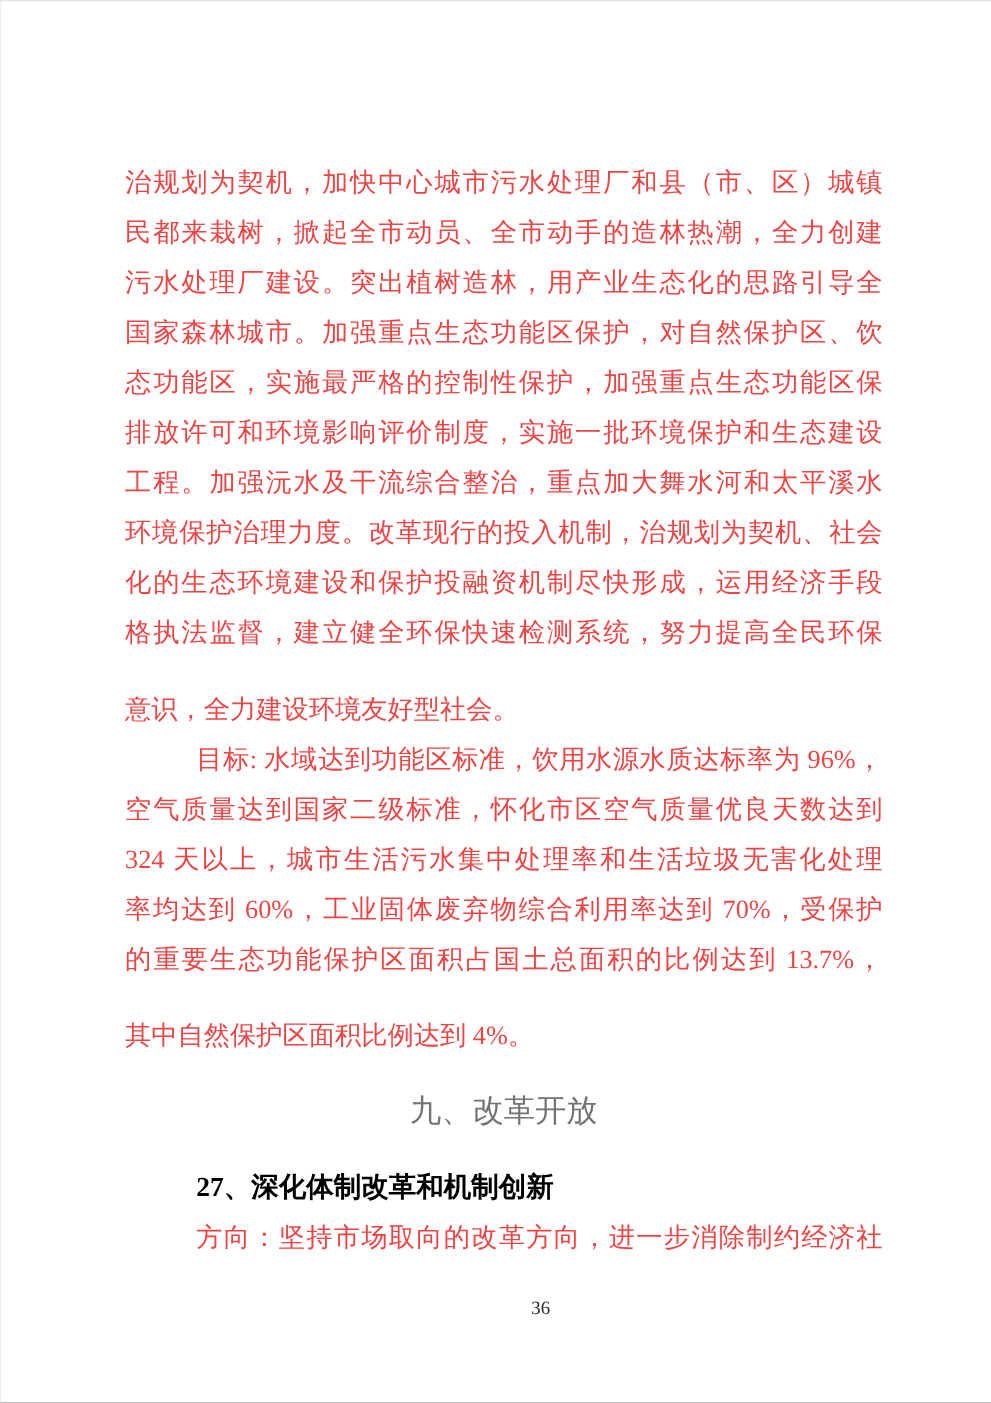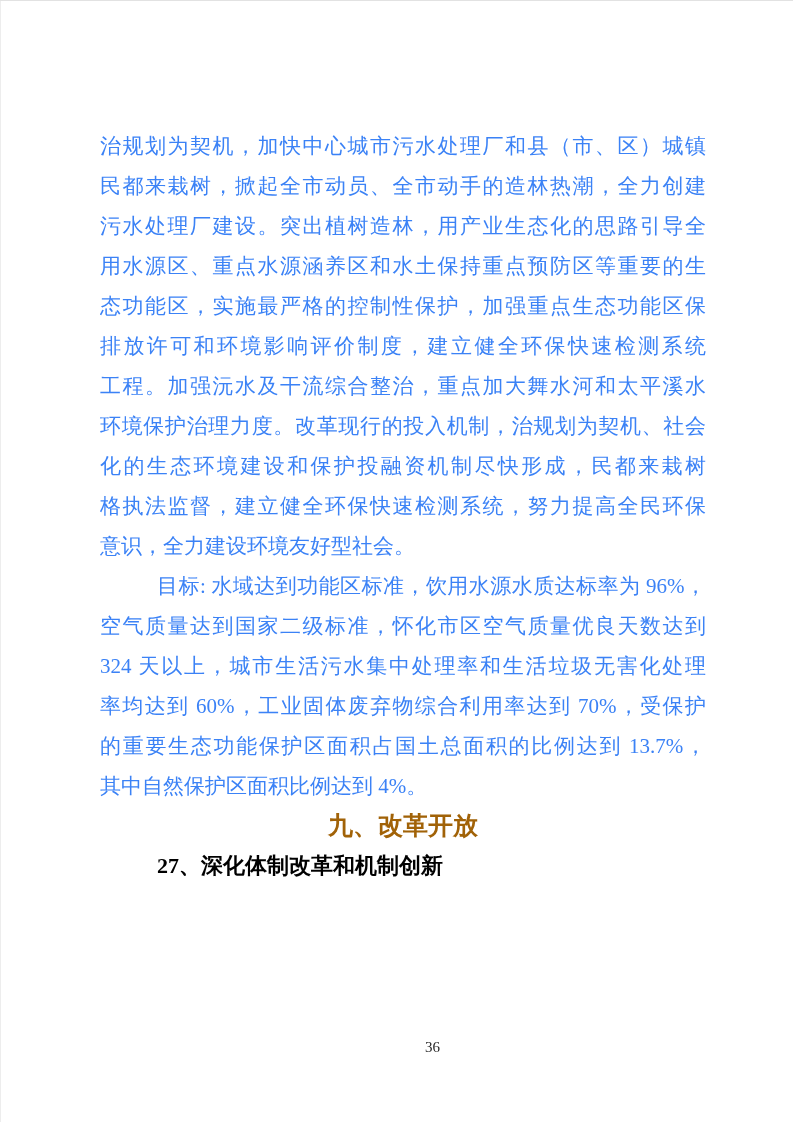--- a/index.html
+++ b/index.html
@@ -16,34 +16,34 @@
     position: absolute;
     left: 100px;
     top: 126px;
     width: 606px;
   }
   .line {
     font-family: "Liberation Serif", "DejaVu Serif", serif;
     font-size: 21px;
     height: 40px;
     line-height: 40px;
-    color: #3b82f6;
+    color: #ef4444;
     text-align: justify;
     text-justify: inter-character;
     overflow: hidden;
     white-space: nowrap;
   }
   .line.justify { text-align-last: justify; white-space: normal; }
-  .line.no-justify { text-align-last: left; }
+  .line.no-justify { text-align-last: left; margin-top: 21px; }
   .line.indent { text-indent: 57px; }
   .line.h1 {
     font-family: "DejaVu Sans", "Liberation Sans", sans-serif;
-    font-weight: 700;
+    font-weight: 400;
     font-size: 25px;
-    color: #a16207;
+    color: #737373;
     text-align: left;
     text-align-last: center;
     text-indent: 0;
   }
   .line.h2 {
     font-weight: 700;
     font-size: 22px;
     color: #000000;
     text-align: center;
     text-align-last: left;
@@ -61,31 +61,32 @@
   }
 </style>
 </head>
 <body>
 
 <div class="page">
   <div class="doc-body">
       <div class="line justify">治规划为契机，加快中心城市污水处理厂和县（市、区）城镇</div>
       <div class="line justify">民都来栽树，掀起全市动员、全市动手的造林热潮，全力创建</div>
       <div class="line justify">污水处理厂建设。突出植树造林，用产业生态化的思路引导全</div>
-      <div class="line justify">用水源区、重点水源涵养区和水土保持重点预防区等重要的生</div>
+      <div class="line justify">国家森林城市。加强重点生态功能区保护，对自然保护区、饮</div>
       <div class="line justify">态功能区，实施最严格的控制性保护，加强重点生态功能区保护、</div>
-      <div class="line justify">排放许可和环境影响评价制度，建立健全环保快速检测系统</div>
+      <div class="line justify">排放许可和环境影响评价制度，实施一批环境保护和生态建设</div>
       <div class="line justify">工程。加强沅水及干流综合整治，重点加大舞水河和太平溪水</div>
       <div class="line justify">环境保护治理力度。改革现行的投入机制，治规划为契机、社会</div>
-      <div class="line justify">化的生态环境建设和保护投融资机制尽快形成，民都来栽树</div>
+      <div class="line justify">化的生态环境建设和保护投融资机制尽快形成，运用经济手段</div>
       <div class="line justify">格执法监督，建立健全环保快速检测系统，努力提高全民环保</div>
       <div class="line no-justify">意识，全力建设环境友好型社会。</div>
       <div class="line justify indent">目标: 水域达到功能区标准，饮用水源水质达标率为 96%，</div>
       <div class="line justify">空气质量达到国家二级标准，怀化市区空气质量优良天数达到</div>
       <div class="line justify">324 天以上，城市生活污水集中处理率和生活垃圾无害化处理</div>
       <div class="line justify">率均达到 60%，工业固体废弃物综合利用率达到 70%，受保护</div>
       <div class="line justify">的重要生态功能保护区面积占国土总面积的比例达到 13.7%，</div>
       <div class="line no-justify">其中自然保护区面积比例达到 4%。</div>
       <div class="line h1 no-justify">九、改革开放</div>
       <div class="line h2 no-justify indent">27、深化体制改革和机制创新</div>
+      <div class="line justify indent">方向：坚持市场取向的改革方向，进一步消除制约经济社</div>
     </div>
   <div class="footer">36</div>
 </div>
 
 </body></html>

